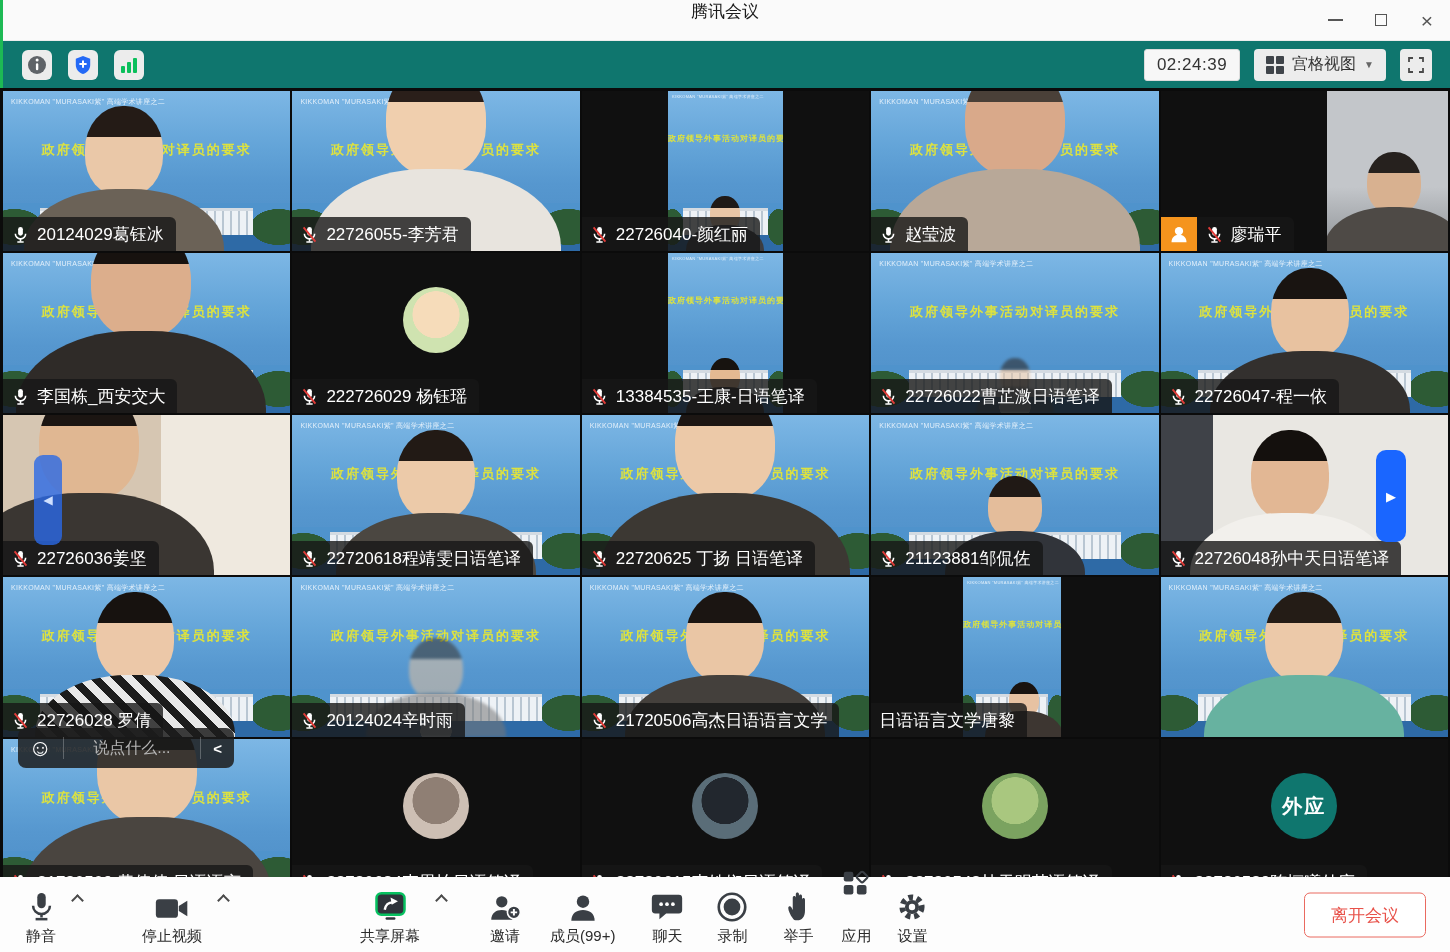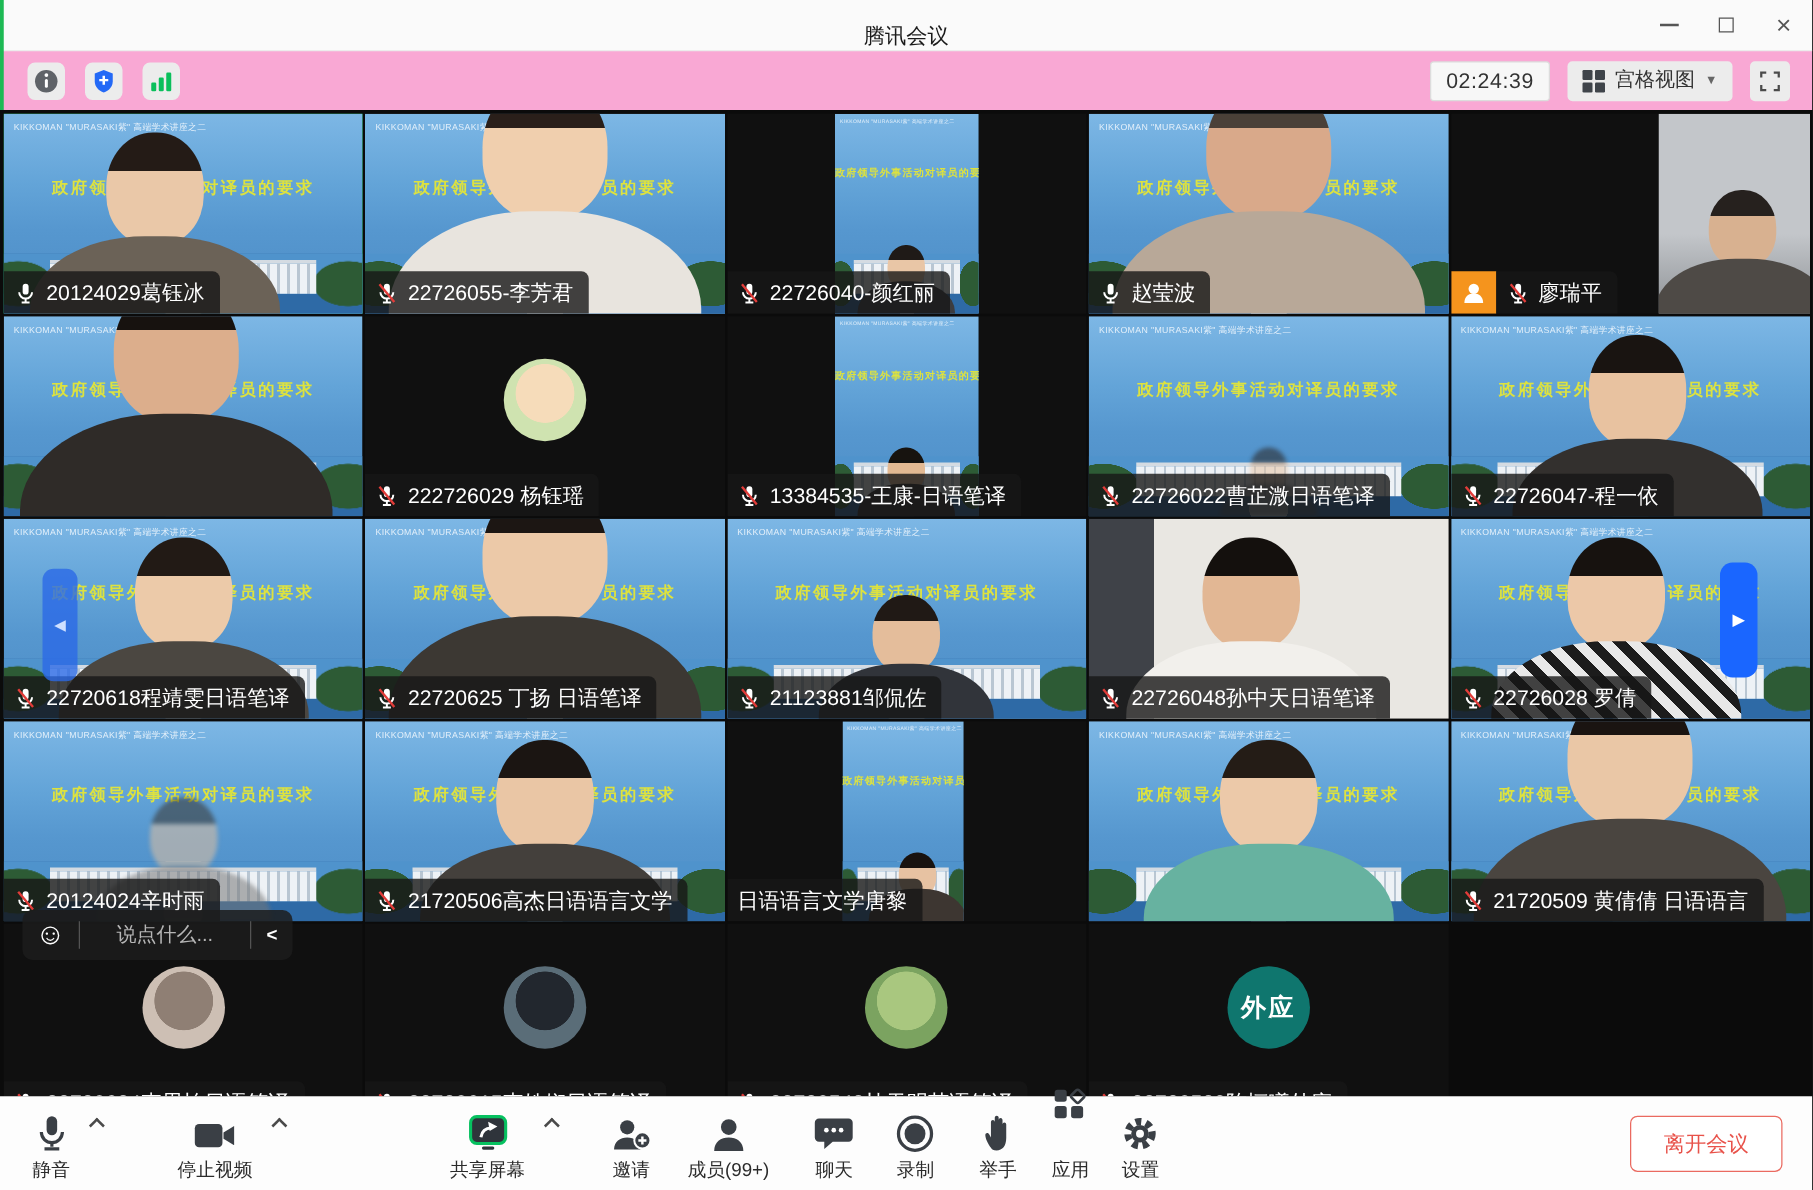--- a/index.html
+++ b/index.html
@@ -1,29 +1,29 @@
 <!DOCTYPE html>
 <html><head>
 <meta charset="utf-8">
 <style>
   html,body{margin:0;padding:0;background:#222;}
   *{box-sizing:border-box;}
   #app{position:relative;width:1450px;height:952px;background:#000;overflow:hidden;
        font-family:"Liberation Sans","DejaVu Sans",sans-serif;-webkit-font-smoothing:antialiased;}
   
   #titlebar{position:absolute;top:0;left:0;width:100%;height:40px;background:#fafafa;
-            display:flex;align-items:flex-end;justify-content:center;}
+            display:flex;align-items:flex-start;justify-content:center;}
   #titlebar .title{font-size:17px;color:#1a1a1a;}
   #winctrl{position:absolute;right:0;top:0;height:40px;display:flex;align-items:center;}
   .wbtn{width:46px;height:40px;display:flex;align-items:center;justify-content:center;color:#555;cursor:pointer;}
   .wbtn .minus{width:15px;height:2px;background:#555;}
   .wbtn .square{width:12px;height:12px;border:1.6px solid #555;}
   .wbtn .xg{font-size:21px;line-height:1;color:#555;}
   #edge-stripe{position:absolute;left:0;top:0;width:3px;height:88px;background:#1db954;z-index:40;}
-  #toolrow{position:absolute;top:40px;left:0;width:100%;height:48px;background:#f9a8d4;
+  #toolrow{position:absolute;top:40px;left:0;width:100%;height:48px;background:#0f766e;
            border-top:1px solid #ececec;display:flex;align-items:center;}
   .sq-ic{width:30px;height:30px;border-radius:6px;background:#ececec;display:flex;align-items:center;
          justify-content:center;margin-left:16px;cursor:pointer;}
   .sq-ic:first-child{margin-left:22px;}
   #toolrow-right{margin-left:auto;display:flex;align-items:center;margin-right:18px;gap:14px;}
   #timerbox{height:32px;padding:0 12px;border:1px solid #dcdcdc;background:#f7f7f7;border-radius:3px;
             display:flex;align-items:center;font-size:17px;color:#333;letter-spacing:.5px;}
   #viewsel{height:32px;padding:0 12px;background:#ececec;border-radius:4px;display:flex;align-items:center;
            gap:8px;font-size:16px;color:#333;cursor:pointer;}
   .gridglyph{display:inline-grid;grid-template-columns:8px 8px;grid-auto-rows:8px;gap:2px;}
@@ -273,20 +273,31 @@
         <div class="cell">
           <div class="vbg">
             <span class="watermark">KIKKOMAN "MURASAKI紫" 高端学术讲座之二</span>
             <span class="slogan">政府领导外事活动对译员的要求</span>
             <div class="campus"></div>
           </div>
           <div class="person" style="left: 48%; transform: translateX(-50%); width: 250px;">
             <div class="p-head" style="width: 100px; height: 112px; background: linear-gradient(rgb(23, 18, 15) 0px, rgb(23, 18, 15) 34%, rgb(220, 174, 140) 34%);"></div>
             <div class="p-body" style="width: 250px; height: 82px; background: rgb(47, 43, 40);"></div>
           </div>
+          <div class="tagrow">
+            <div class="tag">
+              <svg viewBox="0 0 24 24" width="19" height="19">
+  <rect x="9" y="2.5" width="6" height="11" rx="3" fill="#fff"></rect>
+  <path d="M5.5 11a6.5 6.5 0 0 0 13 0" fill="none" stroke="#fff" stroke-width="2"></path>
+  <line x1="12" y1="17.5" x2="12" y2="21" stroke="#fff" stroke-width="2"></line>
+  <line x1="8" y1="21.5" x2="16" y2="21.5" stroke="#fff" stroke-width="2"></line>
+  </svg>
+              <span class="pname">李国栋_西安交大</span>
+            </div>
+          </div>
         </div>
         <div class="cell">
           <div class="avatar" style="background: radial-gradient(circle at 50% 42%, rgb(246, 220, 186) 0px, rgb(246, 220, 186) 46%, rgb(207, 227, 176) 47%);"></div>
           <div class="tagrow">
             <div class="tag">
               <svg viewBox="0 0 24 24" width="19" height="19">
   <rect x="9" y="2.5" width="6" height="11" rx="3" fill="#fff"></rect>
   <path d="M5.5 11a6.5 6.5 0 0 0 13 0" fill="none" stroke="#fff" stroke-width="2"></path>
   <line x1="12" y1="17.5" x2="12" y2="21" stroke="#fff" stroke-width="2"></line>
   <line x1="8" y1="21.5" x2="16" y2="21.5" stroke="#fff" stroke-width="2"></line>
@@ -357,20 +368,40 @@
           <div class="tagrow">
             <div class="tag">
               <svg viewBox="0 0 24 24" width="19" height="19">
   <rect x="9" y="2.5" width="6" height="11" rx="3" fill="#fff"></rect>
   <path d="M5.5 11a6.5 6.5 0 0 0 13 0" fill="none" stroke="#fff" stroke-width="2"></path>
   <line x1="12" y1="17.5" x2="12" y2="21" stroke="#fff" stroke-width="2"></line>
   <line x1="8" y1="21.5" x2="16" y2="21.5" stroke="#fff" stroke-width="2"></line>
   <line x1="4.5" y1="3" x2="19.5" y2="21" stroke="#e23c39" stroke-width="2.4"></line>
               </svg>
               <span class="pname">22726047-程一依</span>
+            </div>
+          </div>
+        </div>
+        <div class="cell">
+          <div style="position: absolute; inset: 0px; background: linear-gradient(90deg, rgb(214, 198, 178) 0px, rgb(214, 198, 178) 55%, rgb(239, 233, 223) 55%);">
+            <div class="person" style="left: 30%; transform: translateX(-50%); width: 250px;">
+              <div class="p-head" style="width: 100px; height: 112px; background: linear-gradient(rgb(27, 21, 18) 0px, rgb(27, 21, 18) 34%, rgb(224, 183, 146) 34%);"></div>
+              <div class="p-body" style="width: 250px; height: 82px; background: rgb(58, 54, 50);"></div>
+            </div>
+          </div>
+          <div class="tagrow">
+            <div class="tag">
+              <svg viewBox="0 0 24 24" width="19" height="19">
+  <rect x="9" y="2.5" width="6" height="11" rx="3" fill="#fff"></rect>
+  <path d="M5.5 11a6.5 6.5 0 0 0 13 0" fill="none" stroke="#fff" stroke-width="2"></path>
+  <line x1="12" y1="17.5" x2="12" y2="21" stroke="#fff" stroke-width="2"></line>
+  <line x1="8" y1="21.5" x2="16" y2="21.5" stroke="#fff" stroke-width="2"></line>
+  <line x1="4.5" y1="3" x2="19.5" y2="21" stroke="#e23c39" stroke-width="2.4"></line>
+              </svg>
+              <span class="pname">22726036姜坚</span>
             </div>
           </div>
         </div>
         <div class="cell">
           <div class="vbg">
             <span class="watermark">KIKKOMAN "MURASAKI紫" 高端学术讲座之二</span>
             <span class="slogan">政府领导外事活动对译员的要求</span>
             <div class="campus"></div>
           </div>
           <div class="person" style="left: 50%; transform: translateX(-50%); width: 200px;">

